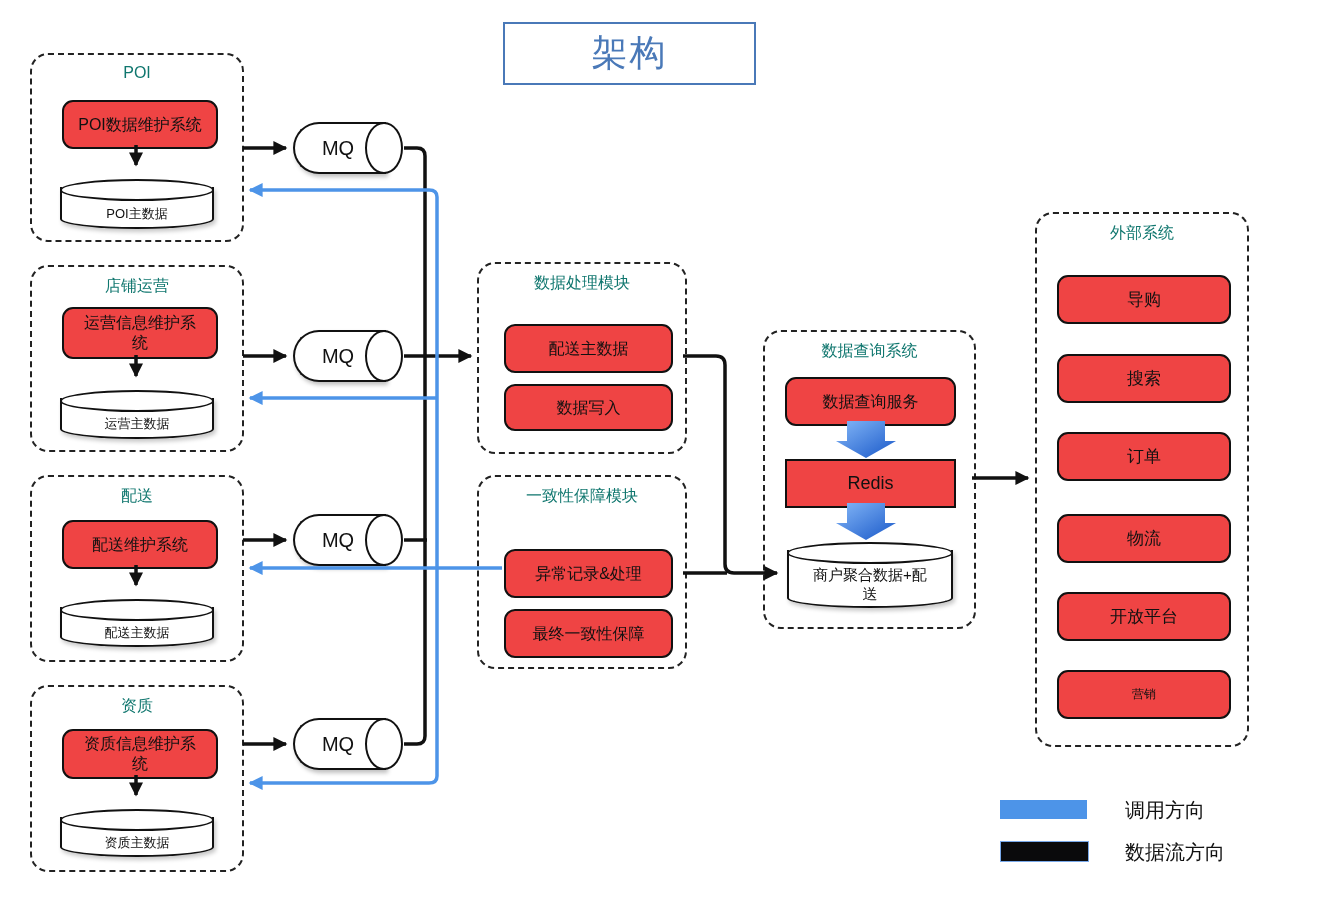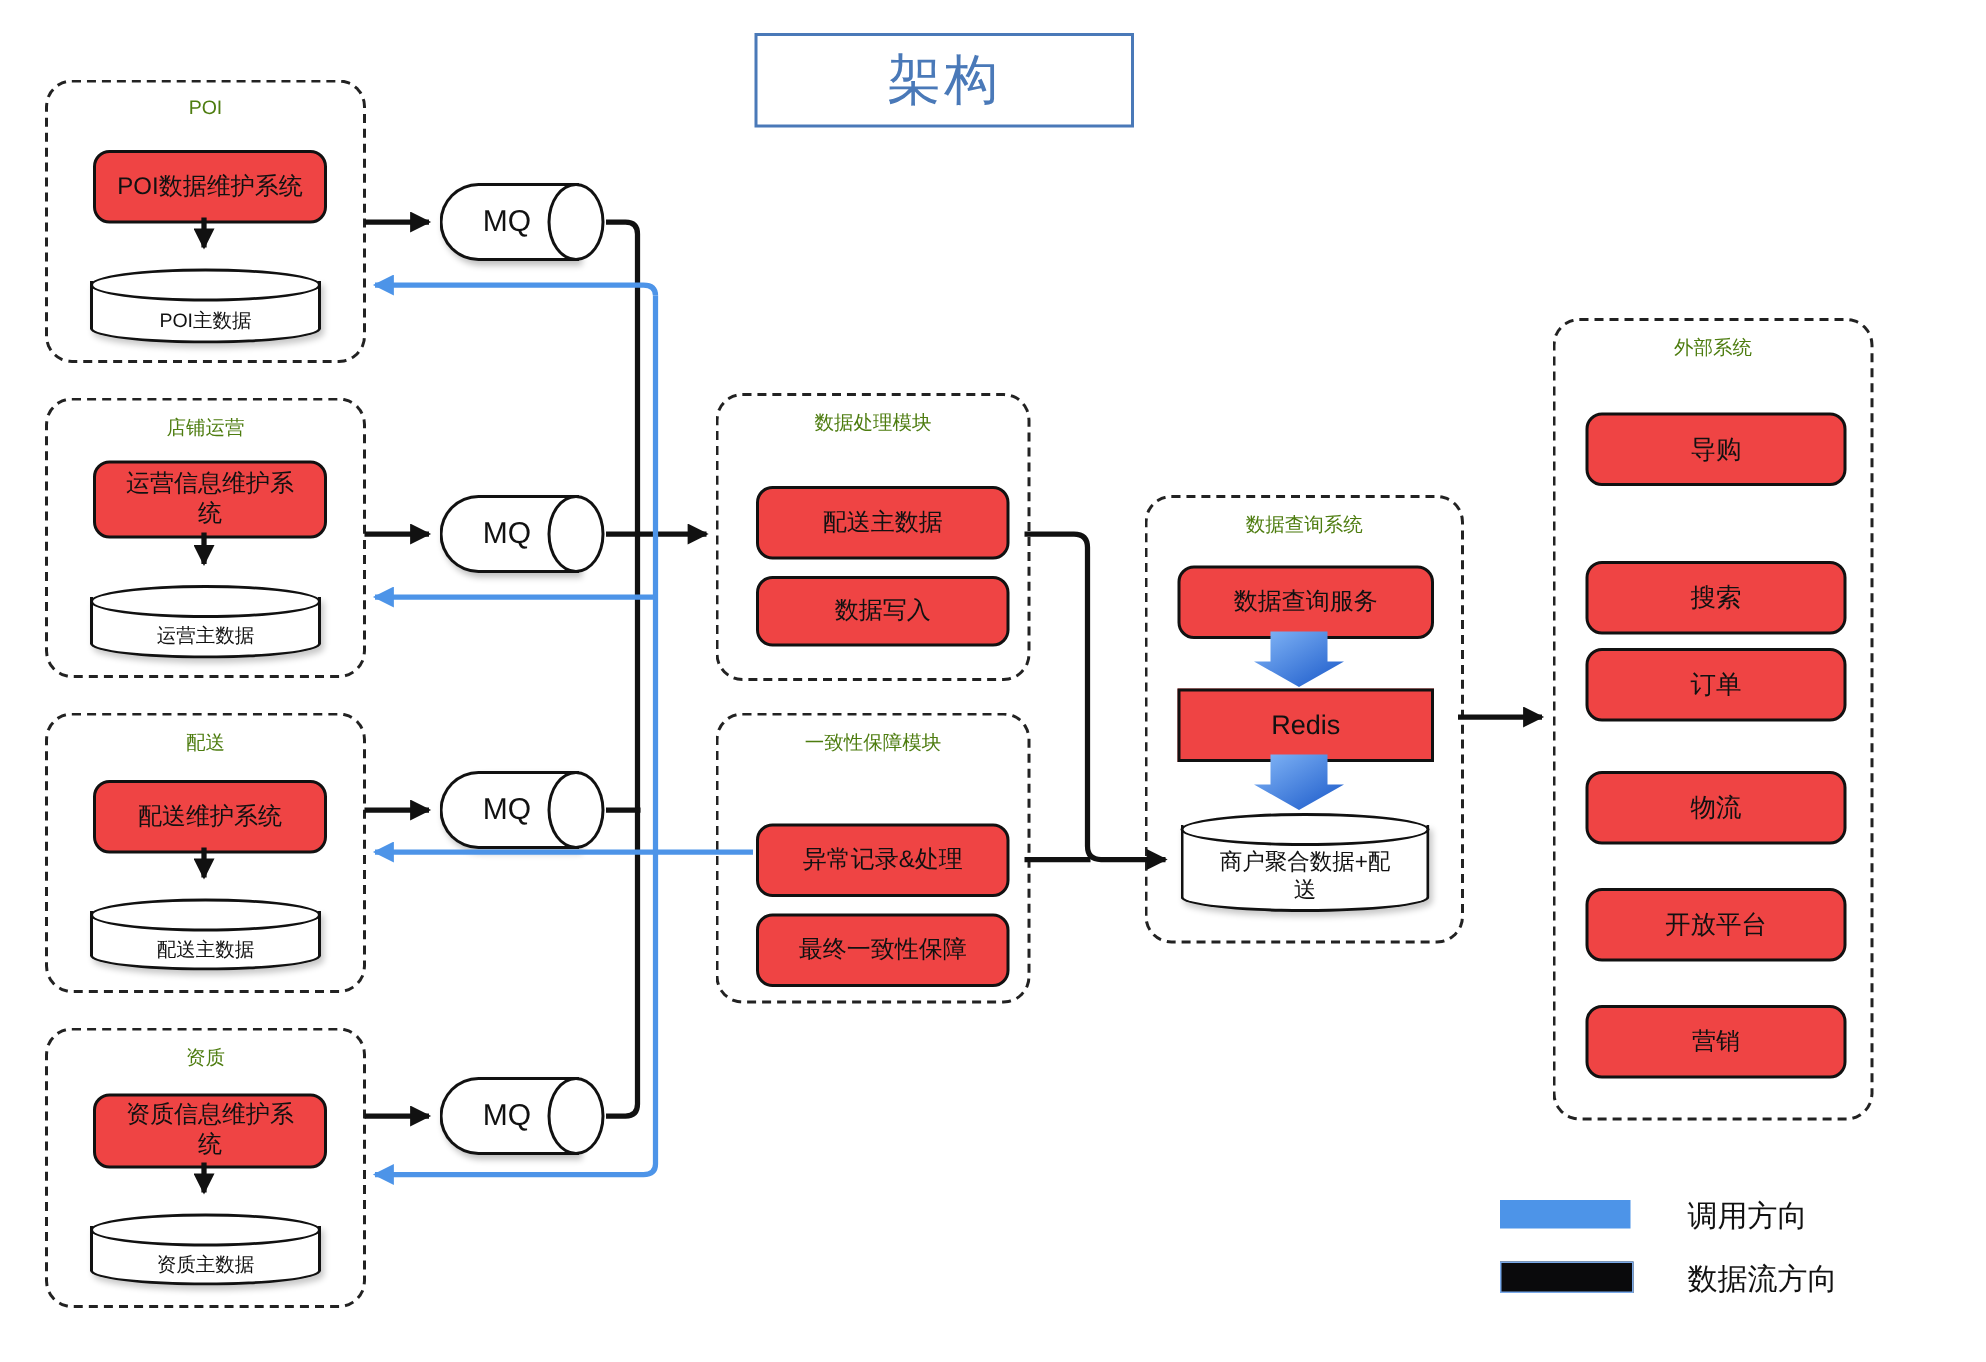--- a/index.html
+++ b/index.html
@@ -6,21 +6,21 @@
   body { font-family:"Liberation Sans","DejaVu Sans",sans-serif; color:#111; }
   .canvas { position:relative; width:1324px; height:908px; background:#fff; overflow:hidden; }
 
   .connectors { position:absolute; left:0; top:0; width:1324px; height:908px; pointer-events:none; z-index:6; }
 
   .title-box { position:absolute; left:503px; top:22px; width:249px; height:59px;
     border:2px solid #4a79b8; background:#fff; display:flex; align-items:center; justify-content:center;
     font-size:36px; color:#4a79b8; letter-spacing:2px; z-index:2;text-align:right; }
 
   .group { position:absolute; border:2px dashed #222; border-radius:18px; background:transparent; z-index:1; }
-  .group-title { text-align:center; padding-top:9px; font-size:13px; color:#4d7c0f; }
+  .group-title { text-align:center; padding-top:9px; font-size:16px; color:#0f766e; }
 
   .roundbox { position:absolute; border:2px solid #111; border-radius:11px; background:#ef4444;
     display:flex; align-items:center; justify-content:center; text-align:center;
     font-size:16px; line-height:1.25; z-index:2; }
   .sharp { border-radius:0; font-size:18px; }
   .w118 { display:inline-block; width:118px; }
   .w122 { display:inline-block; width:122px; }
 
   
   .db { position:absolute; z-index:2; }
@@ -206,33 +206,33 @@
         <span class="w122">商户聚合数据+配送</span>
       </div>
     </div>
   </div>
 
   <div class="group" style="left:1035px; top:212px; width:210px; height:531px;">
     <div class="group-title">外部系统</div>
     <div class="roundbox" style="left:20px; top:61px; width:170px; height:45px; font-size:17px;">
       <span>导购</span>
     </div>
-    <div class="roundbox" style="left:20px; top:140px; width:170px; height:45px; font-size:17px;margin-top:20px;">
+    <div class="roundbox" style="left:20px; top:140px; width:170px; height:45px; font-size:17px;">
       <span>搜索</span>
     </div>
     <div class="roundbox" style="left:20px; top:218px; width:170px; height:45px; font-size:17px;">
       <span>订单</span>
     </div>
     <div class="roundbox" style="left:20px; top:300px; width:170px; height:45px; font-size:17px;">
       <span>物流</span>
     </div>
     <div class="roundbox" style="left:20px; top:378px; width:170px; height:45px; font-size:17px;">
       <span>开放平台</span>
     </div>
-    <div class="roundbox" style="left:20px; top:456px; width:170px; height:45px; font-size:16px;">
+    <div class="roundbox" style="left:20px; top:456px; width:170px; height:45px; font-size:12px;">
       <span>营销</span>
     </div>
   </div>
 
   <div class="legend-swatch legend-blue" style="left:1000px; top:800px;"></div>
   <div class="legend-label" style="left:1125px; top:797px;">调用方向</div>
   <div class="legend-swatch legend-black" style="left:1000px; top:841px;"></div>
   <div class="legend-label" style="left:1125px; top:839px;">数据流方向</div>
 
 </div>

